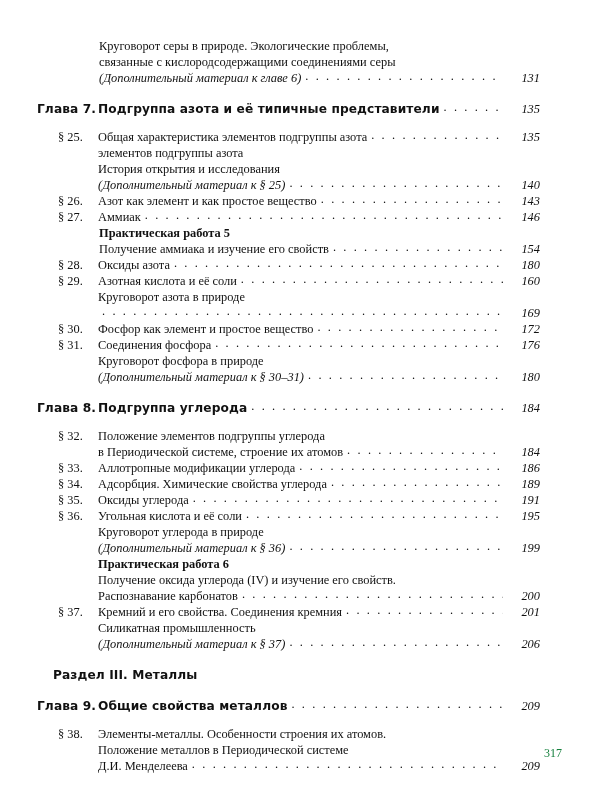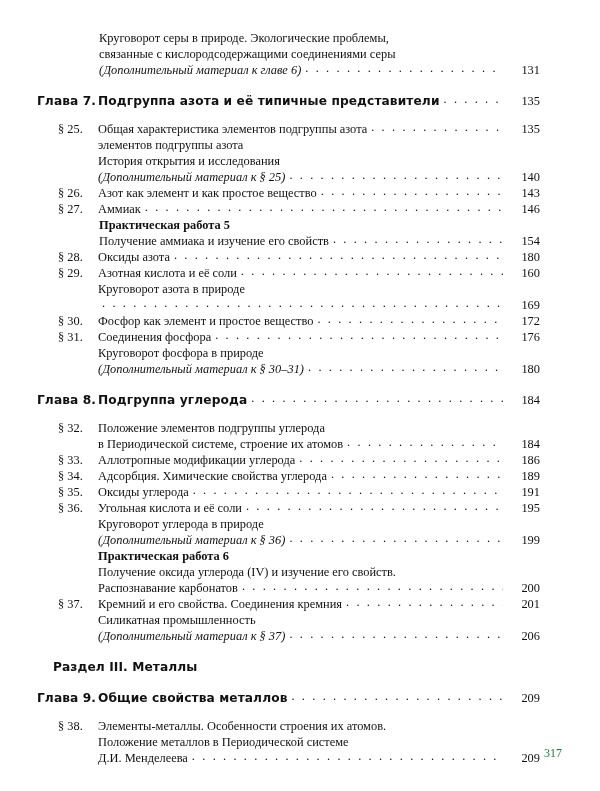--- a/index.html
+++ b/index.html
@@ -58,20 +58,21 @@
     font-size: 12.4px;
     color: #111;
     white-space: nowrap;
   }
   .dots.hidden { visibility: hidden; }
 
   .pg {
     flex: 0 0 34px;
     text-align: right;
     font-size: 12.4px;
+    font-style: italic;
   }
   .pg.blank { visibility: hidden; }
 
   
   
   .lvl-chapter { padding-left: 37px; }
   .lvl-chapter .lbl { width: 61px; padding-right: 0px; }
 
   .lvl-section { padding-left: 58px; }
   .lvl-section .lbl { width: 40px; padding-right: 0px; }
@@ -113,21 +114,21 @@
     bottom: 30px;
     font-size: 12px;
     font-family: "Liberation Serif", "DejaVu Serif", serif;
     color: #15803d;
   }
 </style>
 </head>
 <body>
 
 <div id="page">
-  <div id="toc-body" style="padding-top: 30px;">
+  <div id="toc-body" style="padding-top: 38px;">
       <div class="row lvl-cont">
         <span class="txtwrap">
           <span class="txt serif">Круговорот серы в природе. Экологические проблемы,</span>
           <span class="dots hidden">. . . . . . . . . . . . . . . . . . . . . . . . . . . . . . . . . . . . . . . . . . . . . . . . . . . . . . . . . . . . . . . . . . . . . . . . . . . . . . . . . . . . . . . . . . . . . . . . . . . . . . . . . . . . . . . . . . . . . . . </span>
         </span>
         <span class="pg serif blank"></span>
       </div>
       <div class="row lvl-cont">
         <span class="txtwrap">
           <span class="txt serif">связанные с кислородсодержащими соединениями серы</span>

